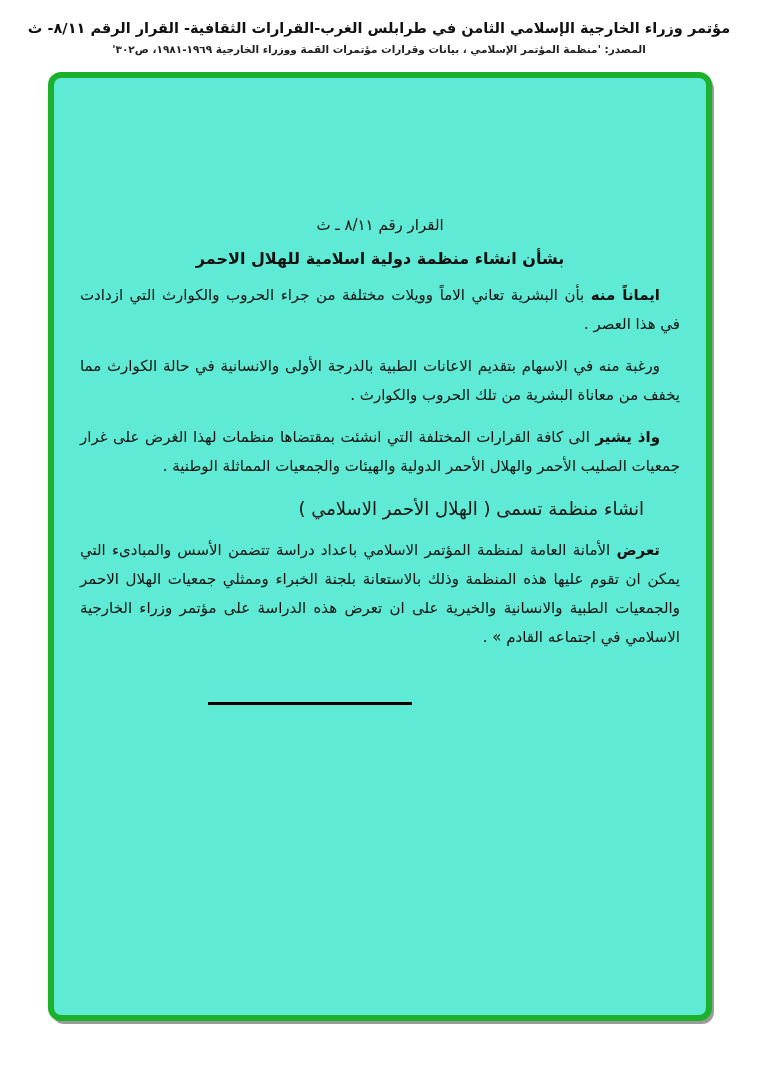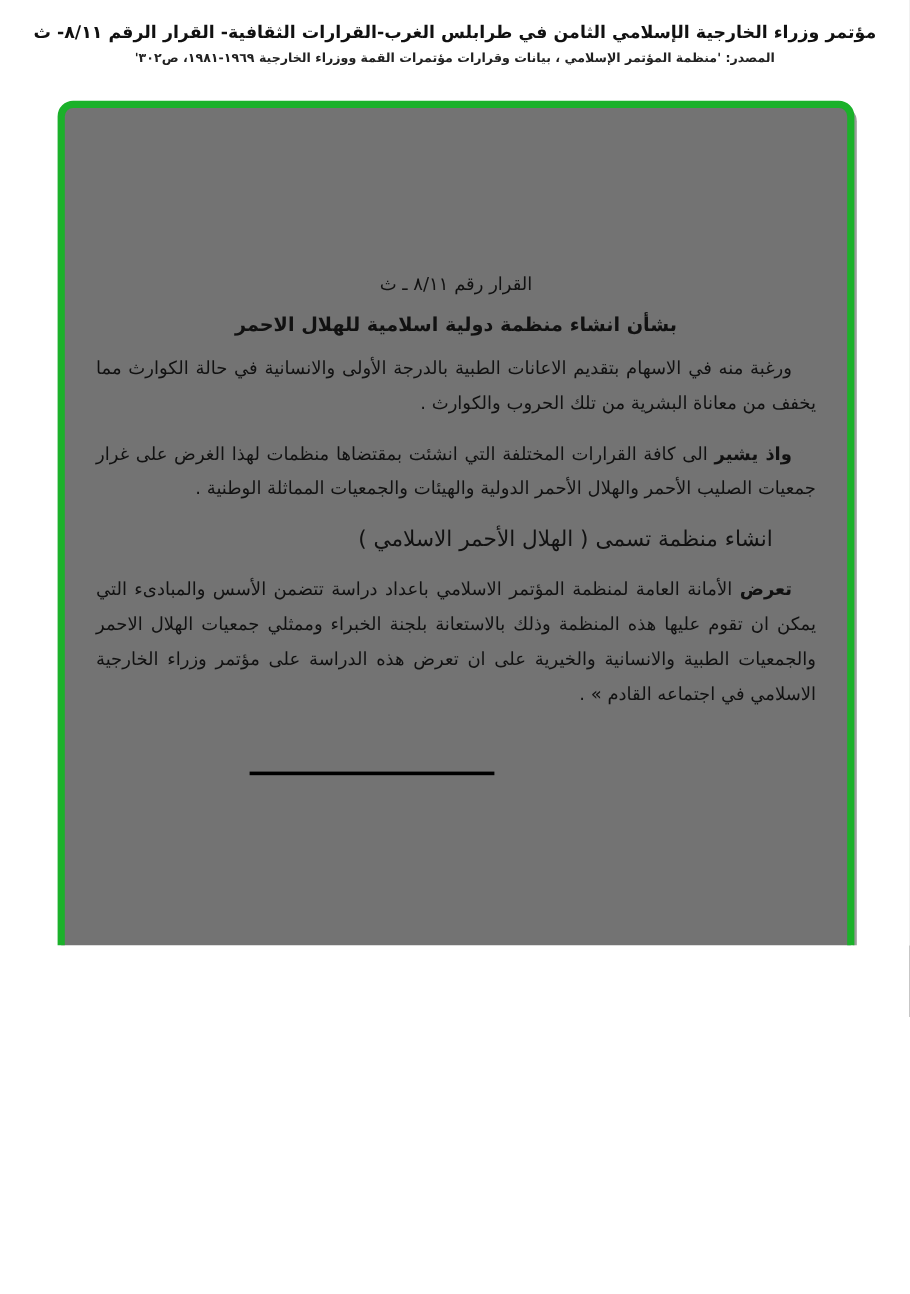--- a/index.html
+++ b/index.html
@@ -5,21 +5,21 @@
   html, body {
     margin: 0;
     padding: 0;
     background: #ffffff;
     font-family: "DejaVu Sans", sans-serif;
     color: #111111;
   }
   .page {
     position: relative;
     width: 758px;
-    height: 788px;
+    height: 1078px;
     background: #ffffff;
     overflow: hidden;
   }
   
   .header {
     position: absolute;
     top: 20px;
     left: 0;
     width: 758px;
     text-align: center;
@@ -35,27 +35,27 @@
     margin-top: 7px;
     font-size: 10.5px;
     font-weight: 700;
     white-space: nowrap;
     color: #222222;
   }
   
   .green-box {
     position: absolute;
     left: 48px;
-    top: 84px;
+    top: 72px;
     width: 664px;
     height: 949px;
     box-sizing: border-box;
     border: 6px solid var(--green, #1bb12a);
     border-radius: 13px;
-    background: #737373;
+    background: #5eead4;
     box-shadow: 3px 4px 0 -1px #9b9b9b;
   }
   .content {
     position: absolute;
     top: 0;
     left: 0;
     right: 0;
     bottom: 0;
     padding: 0 26px;
     direction: rtl;
@@ -116,20 +116,21 @@
   </div>
 
   <div class="green-box">
     <div class="content">
 
       <div class="res-num">القرار رقم ٨/١١ ـ ث</div>
 
       <div class="res-title">بشأن انشاء منظمة دولية اسلامية للهلال الاحمر</div>
 
 
+      <p class="para"><b>ايماناً منه</b><span> بأن البشرية تعاني الاماً وويلات مختلفة من جراء الحروب والكوارث التي ازدادت في هذا العصر .</span></p>
 
       <p class="para"><b></b><span>ورغبة منه في الاسهام بتقديم الاعانات الطبية بالدرجة الأولى والانسانية في حالة الكوارث مما يخفف من معاناة البشرية من تلك الحروب والكوارث .</span></p>
 
       <p class="para"><b>واذ يشير</b><span> الى كافة القرارات المختلفة التي انشئت بمقتضاها منظمات لهذا الغرض على غرار جمعيات الصليب الأحمر والهلال الأحمر الدولية والهيئات والجمعيات المماثلة الوطنية .</span></p>
 
 
       <p class="decision-text">انشاء منظمة تسمى ( الهلال الأحمر الاسلامي )</p>
 
       <p class="para"><b>تعرض</b><span> الأمانة العامة لمنظمة المؤتمر الاسلامي باعداد دراسة تتضمن الأسس والمبادىء التي يمكن ان تقوم عليها هذه المنظمة وذلك بالاستعانة بلجنة الخبراء وممثلي جمعيات الهلال الاحمر والجمعيات الطبية والانسانية والخيرية على ان تعرض هذه الدراسة على مؤتمر وزراء الخارجية الاسلامي في اجتماعه القادم » .</span></p>
 

